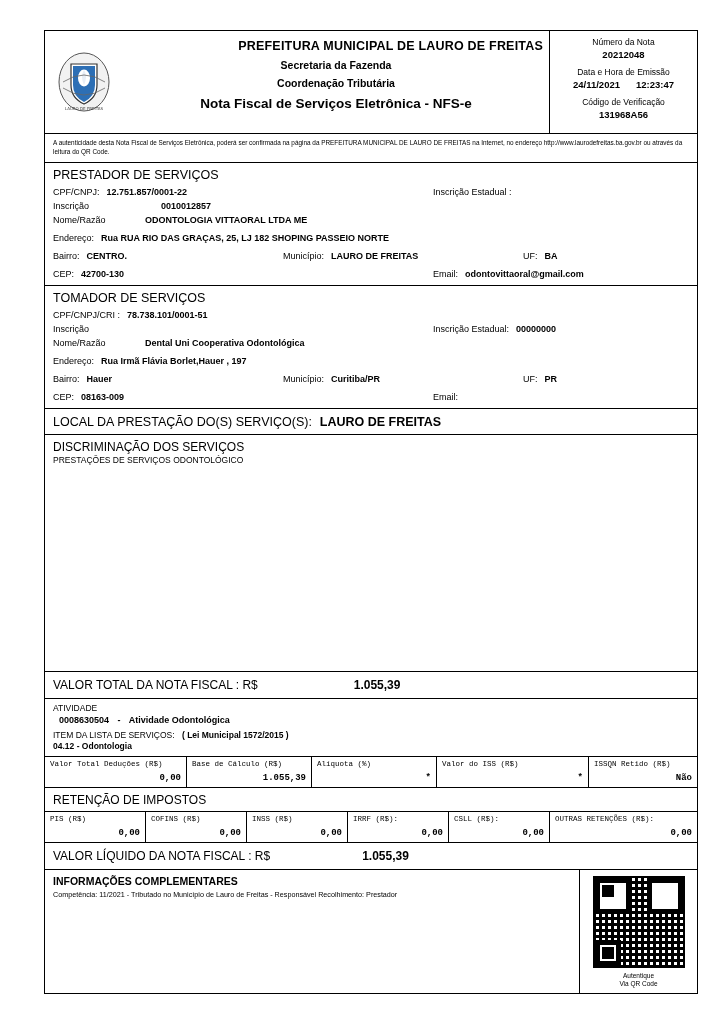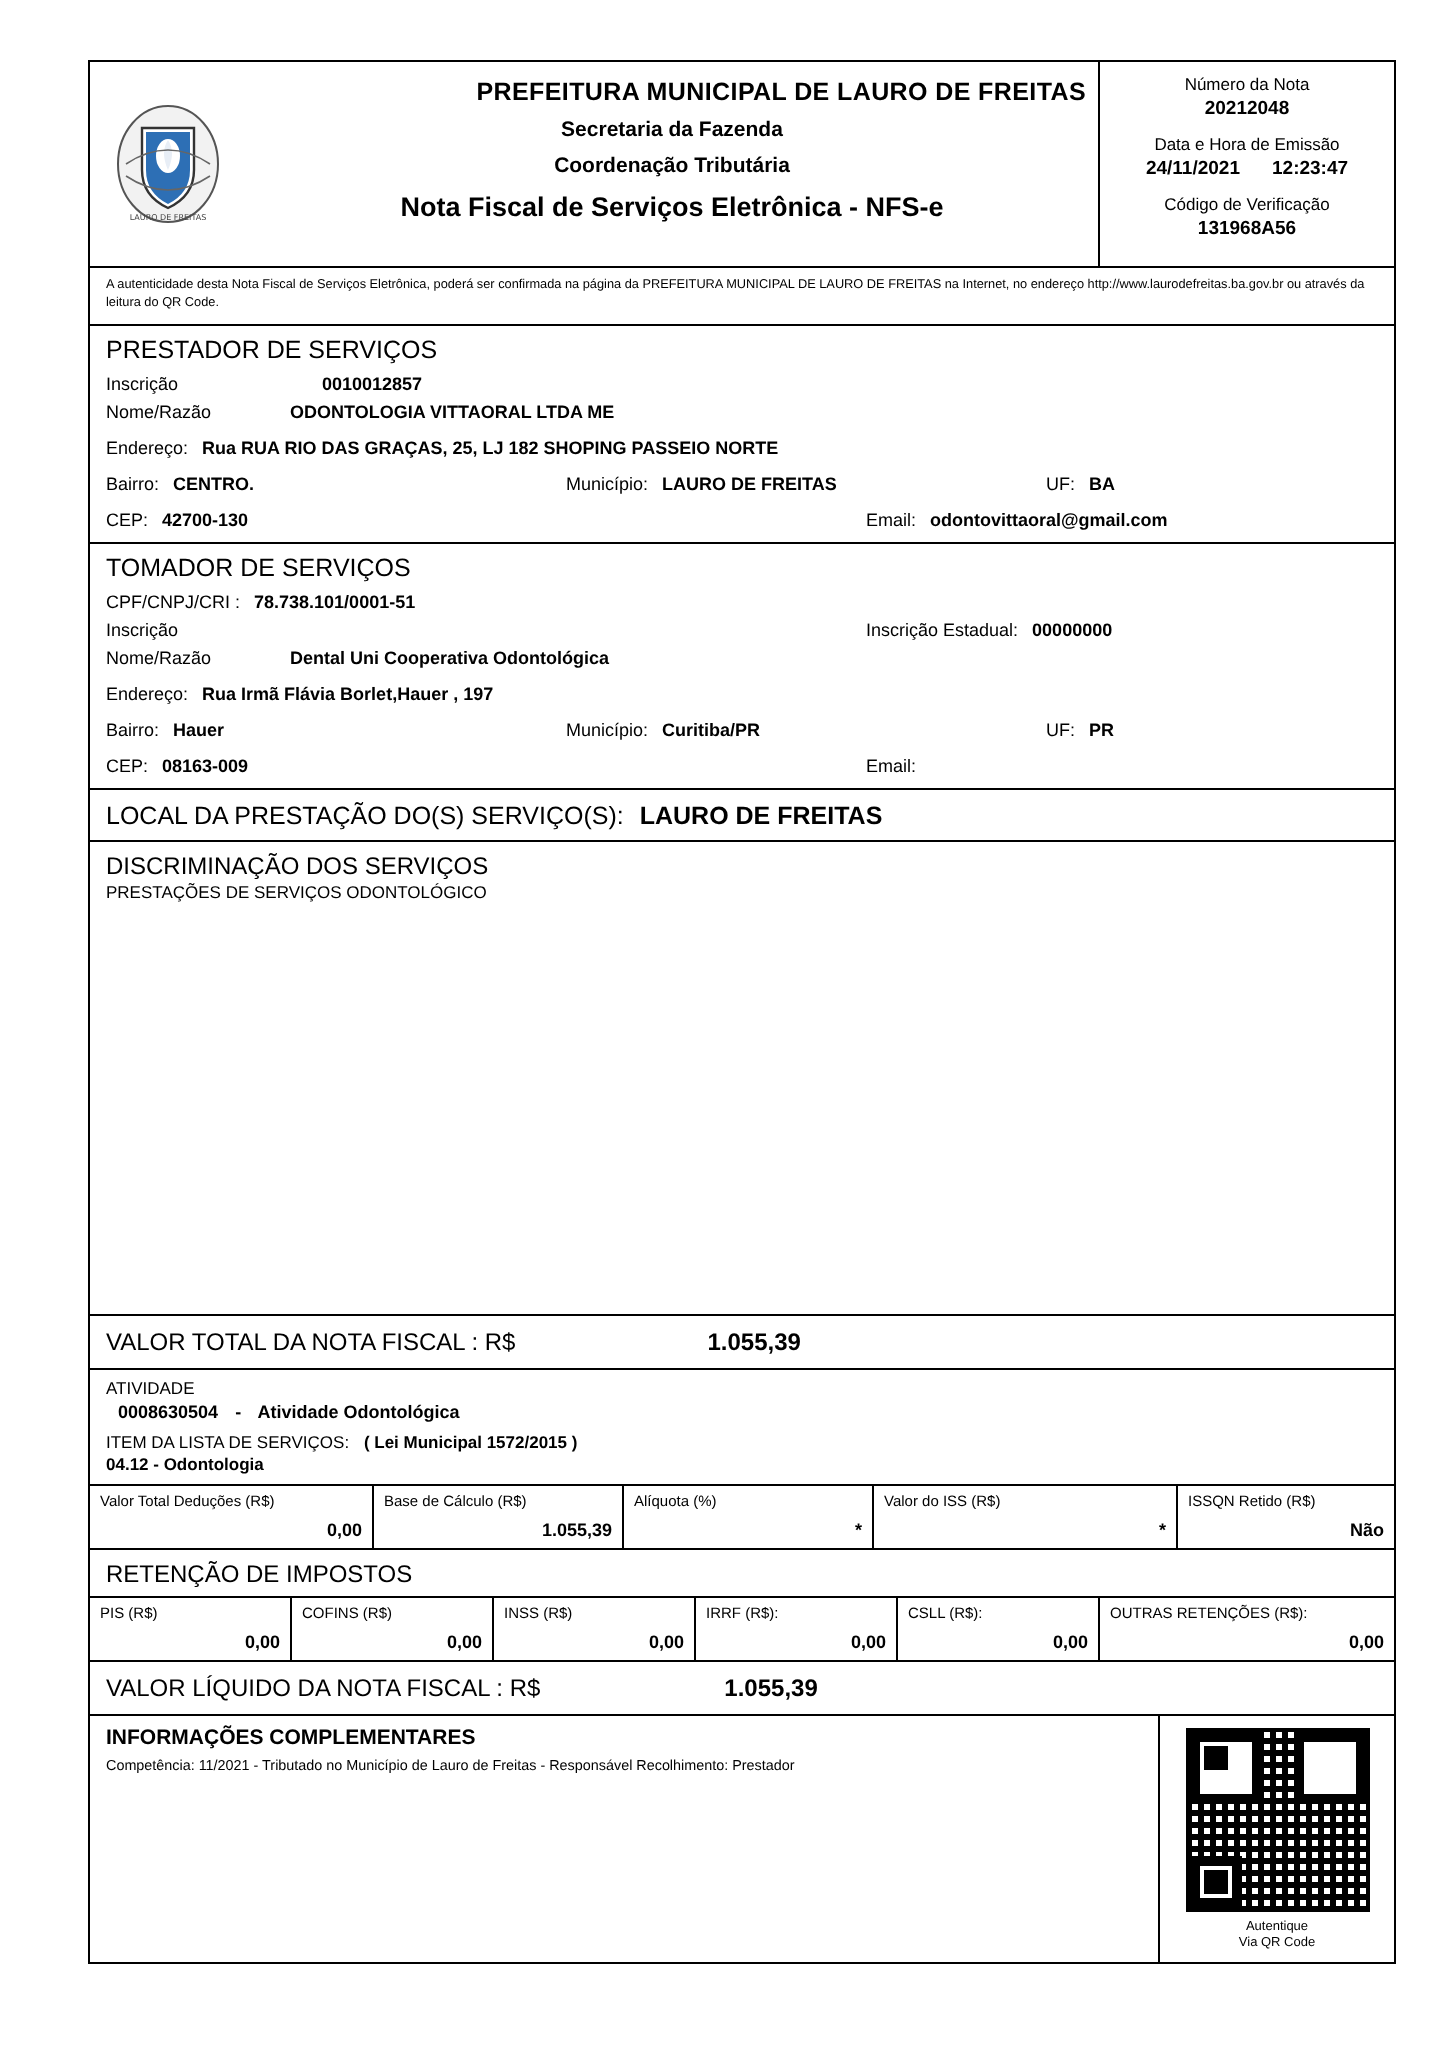--- a/index.html
+++ b/index.html
@@ -107,21 +107,21 @@
     font-size: 12px;
   }
 
   .ativ-label { font-size: 8.5px; padding: 4px 8px 1px 8px; }
   .ativ-code { font-size: 9px; font-weight: bold; padding: 1px 8px 3px 14px; }
   .item-lista { font-size: 8.5px; padding: 2px 8px 1px 8px; }
   .item-lista b { font-weight: bold; }
   .item-code { font-size: 8.5px; font-weight: bold; padding: 0 8px 5px 8px; }
 
   
-  .grid { display: flex; }
+  .grid { display: flex; font-family: Liberation Mono, monospace; }
   .cell {
     padding: 3px 5px 4px 5px;
     font-size: 7.5px;
     position: relative;
   }
   .cell .cl { font-size: 7.5px; }
   .cell .cv {
     font-size: 9px; font-weight: bold;
     text-align: right;
     margin-top: 5px;
@@ -218,20 +218,30 @@
         <div class="lbl">Código de Verificação</div>
         <div class="val">131968A56</div>
       </div>
     </div>
 
     <div class="auth b-b">A autenticidade desta Nota Fiscal de Serviços Eletrônica, poderá ser confirmada na página da PREFEITURA MUNICIPAL DE LAURO DE FREITAS na Internet, no endereço http://www.laurodefreitas.ba.gov.br ou através da leitura do QR Code.</div>
 
     <div>
       <div class="blk-title">PRESTADOR DE SERVIÇOS</div>
       <div class="line">
+        <div class="seg" style="width:380px">
+          <span class="lab">CPF/CNPJ:</span>
+          <span class="val">12.751.857/0001-22</span>
+        </div>
+        <div class="seg">
+          <span class="lab">Inscrição Estadual :</span>
+          <span class="val"></span>
+        </div>
+      </div>
+      <div class="line">
         <div class="seg" style="width:92px">
           <span class="lab">Inscrição</span>
         </div>
         <div class="seg">
           <span class="val" style="margin-left:16px">0010012857</span>
         </div>
       </div>
       <div class="line">
         <div class="seg" style="width:92px">
           <span class="lab">Nome/Razão</span>

